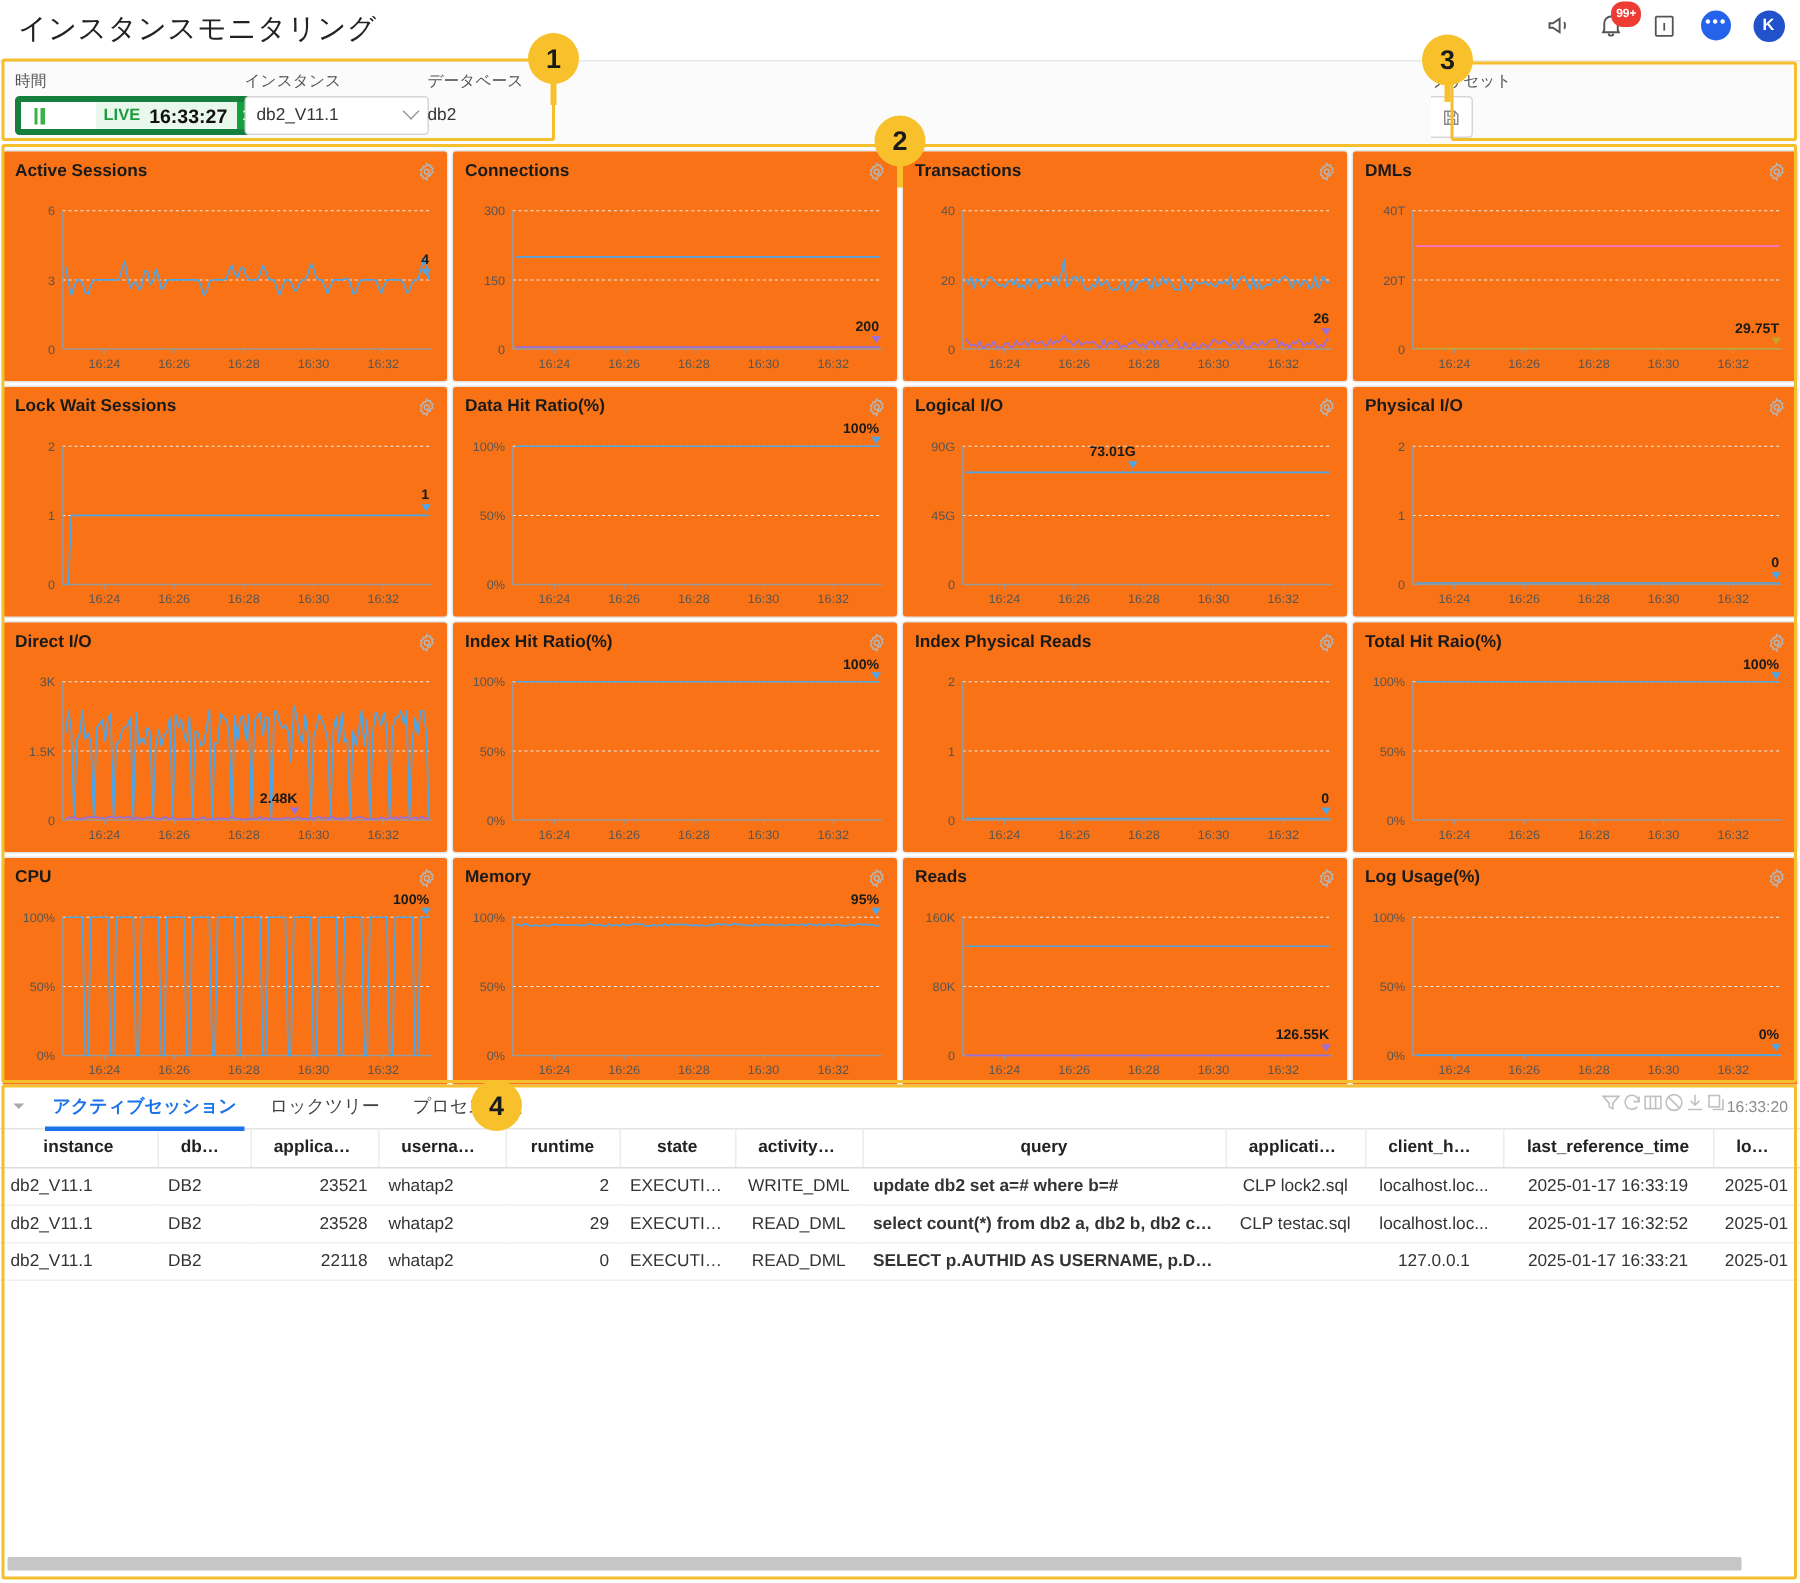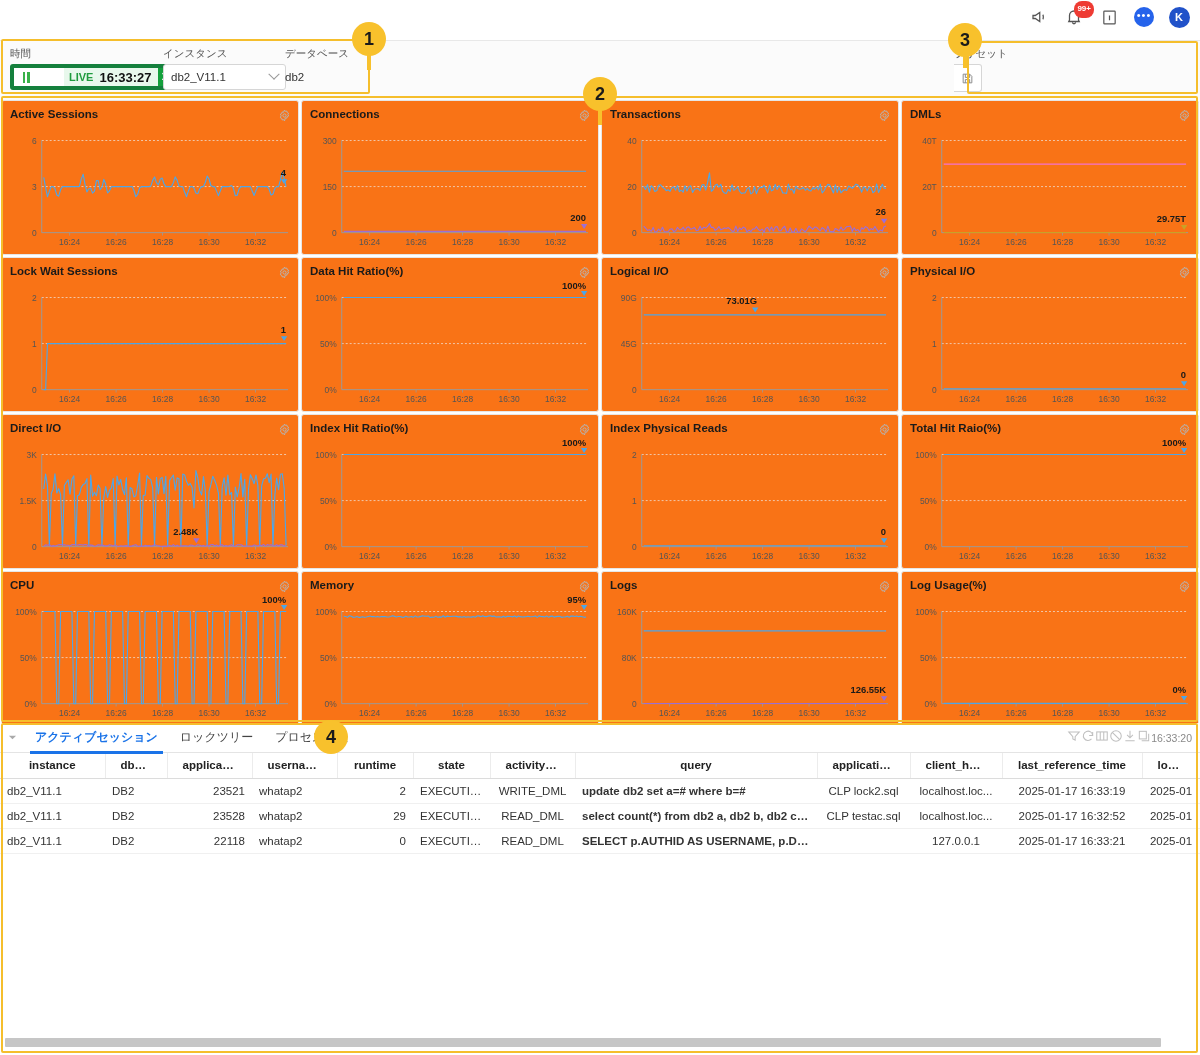--- a/index.html
+++ b/index.html
@@ -139,20 +139,21 @@
     position:absolute; width:34px; height:34px; border-radius:50%;
     background:#F8C12C; color:#1a1a1a; font-weight:bold; font-size:18px;
     display:flex; align-items:center; justify-content:center; z-index:12;
   }
   .ann-stem { position:absolute; width:4px; background:#F8C12C; z-index:11; }
 </style>
 </head>
 <body>
 
 <div class="header">
+  <div class="page-title">インスタンスモニタリング</div>
   <div class="header-icons">
     <div class="hicon">
       <svg width="18" height="18" viewBox="0 0 24 24" fill="none" stroke="#555" stroke-width="1.7">
         <path d="M4 10v4h3l6 4V6l-6 4H4z"></path>
           <path d="M17 9c1 1 1 5 0 6"></path>
       </svg>
     </div>
     <div class="hicon">
       <svg width="18" height="18" viewBox="0 0 24 24" fill="none" stroke="#555" stroke-width="1.7">
         <path d="M6 16V10a6 6 0 1112 0v6l1 2H5l1-2z"></path>
@@ -659,21 +660,21 @@
             <text x="208.45283018867926" y="124" font-size="8.5" fill="#555" text-anchor="middle" font-family="Liberation Sans, sans-serif">16:30</text>
             <line x1="255.2452830188679" y1="111" x2="255.2452830188679" y2="114" stroke="#9a9a9a" stroke-width="0.8"></line>
             <text x="255.2452830188679" y="124" font-size="8.5" fill="#555" text-anchor="middle" font-family="Liberation Sans, sans-serif">16:32</text>
             <path d="M42.0 20.8 L43.9 21.2 L45.8 22.0 L47.7 20.4 L49.6 20.8 L51.5 22.0 L53.3 21.9 L55.2 21.1 L57.1 22.0 L59.0 22.0 L60.9 21.3 L62.8 22.0 L64.7 21.6 L66.6 21.1 L68.5 20.7 L70.4 21.3 L72.3 21.1 L74.2 21.6 L76.0 21.1 L77.9 21.6 L79.8 21.3 L81.7 21.3 L83.6 21.2 L85.5 21.6 L87.4 21.7 L89.3 21.2 L91.2 20.4 L93.1 21.0 L95.0 21.6 L96.9 21.1 L98.7 21.1 L100.6 21.8 L102.5 22.0 L104.4 20.8 L106.3 21.7 L108.2 21.6 L110.1 21.1 L112.0 22.0 L113.9 20.5 L115.8 21.7 L117.7 21.5 L119.6 21.0 L121.4 20.4 L123.3 20.8 L125.2 20.9 L127.1 20.6 L129.0 22.1 L130.9 21.8 L132.8 21.9 L134.7 21.0 L136.6 21.9 L138.5 21.5 L140.4 21.8 L142.2 20.4 L144.1 21.9 L146.0 20.8 L147.9 21.0 L149.8 21.1 L151.7 20.9 L153.6 20.9 L155.5 21.0 L157.4 21.5 L159.3 21.3 L161.2 21.9 L163.1 21.2 L164.9 22.0 L166.8 21.4 L168.7 21.7 L170.6 21.8 L172.5 21.1 L174.4 21.9 L176.3 20.6 L178.2 20.5 L180.1 21.3 L182.0 20.4 L183.9 21.3 L185.8 21.3 L187.6 20.7 L189.5 20.4 L191.4 21.0 L193.3 20.7 L195.2 21.7 L197.1 21.5 L199.0 21.4 L200.9 22.0 L202.8 20.8 L204.7 21.8 L206.6 21.0 L208.4 21.0 L210.3 21.2 L212.2 21.5 L214.1 20.7 L216.0 21.9 L217.9 20.7 L219.8 21.3 L221.7 21.7 L223.6 21.5 L225.5 21.4 L227.4 20.8 L229.3 21.3 L231.1 21.4 L233.0 21.1 L234.9 20.7 L236.8 22.0 L238.7 20.5 L240.6 21.1 L242.5 21.3 L244.4 21.7 L246.3 20.6 L248.2 21.8 L250.1 21.0 L252.0 20.7 L253.8 21.8 L255.7 21.3 L257.6 21.0 L259.5 20.9 L261.4 22.0 L263.3 21.7 L265.2 21.5 L267.1 20.8 L269.0 21.9 L270.9 20.7 L272.8 20.7 L274.7 21.2 L276.5 20.7 L278.4 21.3 L280.3 20.9 L282.2 21.4 L284.1 22.0 L286.0 21.6 " fill="none" stroke="#4DA6E8" stroke-width="1.15" stroke-linejoin="round"></path>
             <path d="M280.8 9.4 L287.2 9.4 L284 14.4 Z" fill="#4DA6E8"></path>
             <text x="286" y="7" font-size="9.5" font-weight="bold" fill="#1a1a1a" text-anchor="end" font-family="Liberation Sans, sans-serif">95%</text>
           </svg>
         </div>
       </div>
       <div class="card">
-        <div class="card-title">Logs</div>
+        <div class="card-title">Reads</div>
         <div class="gear"><svg width="13" height="13" viewBox="0 0 24 24" fill="none" stroke="#b5b5b5" stroke-width="1.8">
             <circle cx="12" cy="12" r="3"></circle>
             <path d="M12 2l1.6 2.3 2.8-.4.6 2.8 2.6 1.2-1.3 2.5 1.3 2.5-2.6 1.2-.6 2.8-2.8-.4L12 22l-1.6-2.3-2.8.4-.6-2.8-2.6-1.2L5.7 12 4.4 9.5l2.6-1.2.6-2.8 2.8.4z"></path>
           </svg></div>
         <div class="plot">
           <svg viewBox="0 0 298 133" preserveAspectRatio="none">
             <text x="35" y="114.2" font-size="8.5" fill="#555" text-anchor="end" font-family="Liberation Sans, sans-serif">0</text>
             <line x1="40" y1="63.5" x2="288" y2="63.5" stroke="#ededed" stroke-width="0.7" stroke-dasharray="2 2"></line>
             <text x="35" y="66.7" font-size="8.5" fill="#555" text-anchor="end" font-family="Liberation Sans, sans-serif">80K</text>
             <line x1="40" y1="16" x2="288" y2="16" stroke="#ededed" stroke-width="0.7" stroke-dasharray="2 2"></line>

